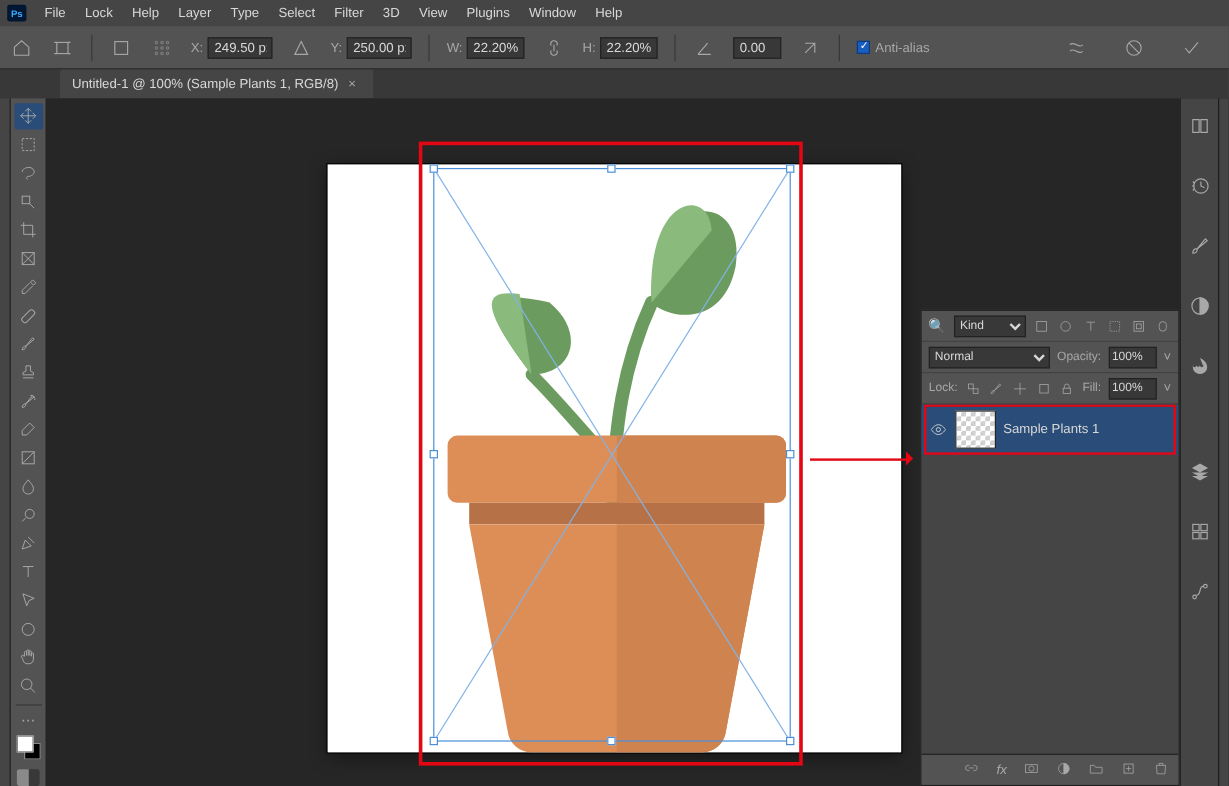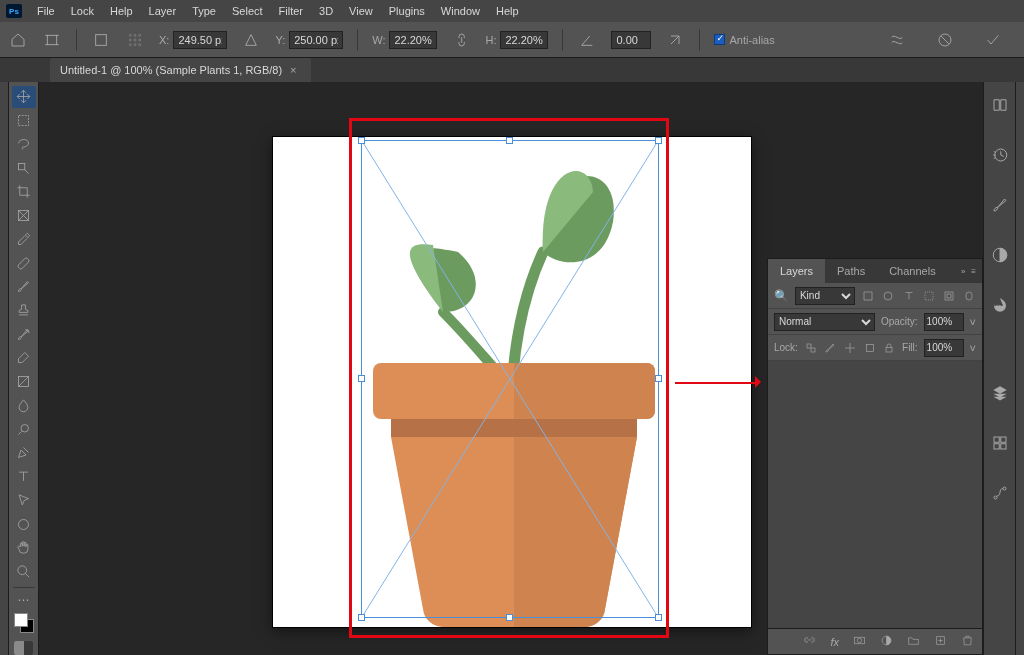--- a/index.html
+++ b/index.html
@@ -445,29 +445,20 @@
         <svg viewBox="0 0 24 24">
           <circle cx="6" cy="18" r="2"></circle>
           <circle cx="18" cy="6" r="2"></circle>
           <path d="M8 16c6 0 2-10 8-10"></path>
         </svg>
       </div>
   </div>
   <div class="right-dock"></div>
 
   <div class="layers-panel">
-    <div class="panel-tabs">
-      <div class="ptab active">Layers</div>
-      <div class="ptab">Paths</div>
-      <div class="ptab">Channels</div>
-      <div class="ptab-extra">
-          <span>»</span>
-          <span>≡</span>
-        </div>
-    </div>
 
     <div class="panel-row">
       <span style="font-size:12px;color:var(--ui-text-dim)">🔍</span>
       <select style="width:64px"><option>Kind</option></select>
       <div class="mini-ic">
           <svg viewBox="0 0 24 24">
             <rect x="4" y="4" width="16" height="16"></rect>
           </svg>
         </div>
       <div class="mini-ic">
@@ -533,20 +524,33 @@
             <rect x="6" y="11" width="12" height="9"></rect>
             <path d="M8 11V8a4 4 0 018 0v3"></path>
           </svg>
         </div>
       <span class="lbl" style="margin-left:auto">Fill:</span>
       <input style="width: 40px;" value="100%">
         <span style="color:var(--ui-text-dim)">˅</span>
     </div>
 
     <div class="layer-list">
+      <div style="position:relative">
+        <div class="layer sel">
+          <span class="vis">
+              <svg viewBox="0 0 24 24">
+                <path d="M2 12s4-7 10-7 10 7 10 7-4 7-10 7S2 12 2 12z"></path>
+                <circle cx="12" cy="12" r="3"></circle>
+              </svg>
+            </span>
+          <div class="thumb"></div>
+          <span class="name">Sample Plants 1</span>
+        </div>
+        <div class="anno" style="left:2px;top:0;right:2px;height:42px;border-width:2px"></div>
+      </div>
     </div>
 
     <div class="panel-foot">
       <span><svg viewBox="0 0 24 24">
             <path d="M9 7H7a4 4 0 000 8h2M15 7h2a4 4 0 010 8h-2M8 11h8"></path>
           </svg></span>
       <span style="font-style:italic;font-size:11px">fx</span>
       <span><svg viewBox="0 0 24 24">
             <rect x="3" y="6" width="18" height="12"></rect>
             <circle cx="12" cy="12" r="4"></circle>

